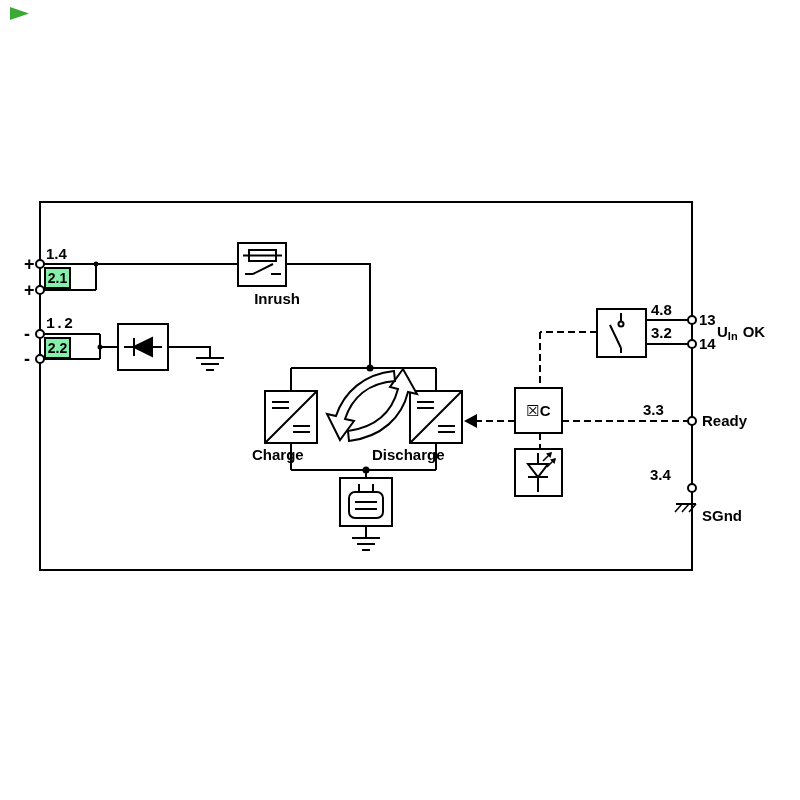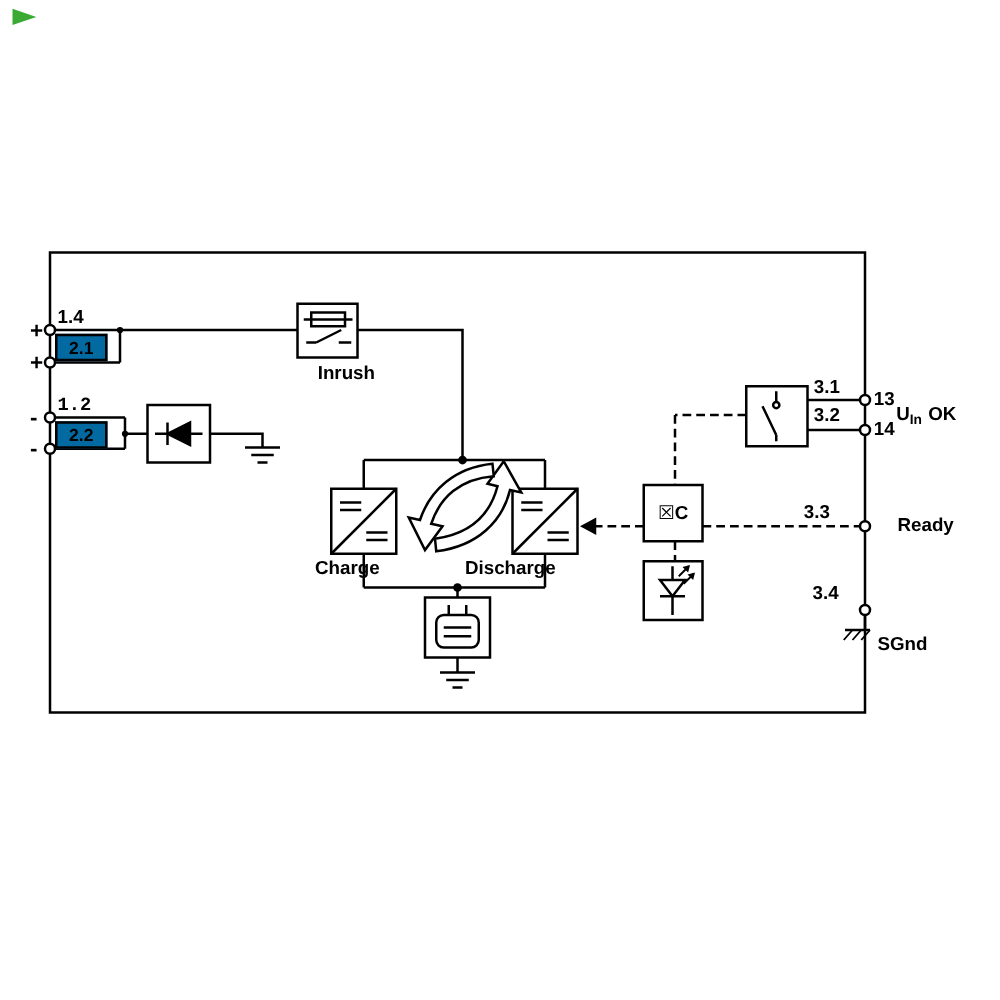--- a/index.html
+++ b/index.html
@@ -2,21 +2,21 @@
 <html><head>
 <meta charset="utf-8">
 <style>
   * { margin:0; padding:0; box-sizing:border-box; }
   html,body { width:800px; height:800px; background:#ffffff; }
   body { font-family:"Liberation Sans","DejaVu Sans",sans-serif; color:#000; }
   .canvas { position:relative; width:800px; height:800px; background:#fff; overflow:hidden; }
   .svg-layer { position:absolute; left:0; top:0; }
   .lbl { position:absolute; font-size:15px; font-weight:700; line-height:1; white-space:nowrap; }
   .sign { position:absolute; font-size:18px; font-weight:700; line-height:1; }
-  .term-box { position:absolute; width:42px; height:22px; border:2px solid #000; background:#0369a1;
+  .term-box { position:absolute; width:27px; height:22px; border:2px solid #000; background:#86efac;
               display:flex; align-items:center; justify-content:center;
               font-size:14px; font-weight:700; }
   .center { text-align:center; }
   .sub { font-size:11px; font-weight:700; vertical-align:-3px; }
   .gap { margin-left:5px; }
 </style>
 </head>
 <body>
 
 <div class="canvas">
@@ -151,28 +151,28 @@
   <div class="sign" style="left:24px; top:325px;">-</div>
   <div class="lbl" style="left:46px; top:317px;font-family:Liberation Mono, monospace;">1.2</div>
   <div class="sign" style="left:24px; top:350px;">-</div>
   <div class="term-box" style="left:44px; top:337px;">2.2</div>
 
   <div class="lbl center" style="left:224px; top:291px; width:76px;text-align:right;">Inrush</div>
   <div class="lbl" style="left:252px; top:447px;">Charge</div>
   <div class="lbl" style="left:372px; top:447px;">Discharge</div>
   <div class="lbl center" style="left:515px; top:403px; width:47px;">☒C</div>
 
-  <div class="lbl" style="left:651px; top:302px;">3.1</div>
+  <div class="lbl" style="left:651px; top:302px;">4.8</div>
   <div class="lbl" style="left:699px; top:312px;">13</div>
   <div class="lbl" style="left:651px; top:325px;">3.2</div>
   <div class="lbl" style="left:699px; top:336px;">14</div>
 
   <div class="lbl" style="left:717px; top:324px;">
     <span>U</span><span class="sub">In</span><span class="gap">OK</span>
   </div>
 
   <div class="lbl" style="left:643px; top:402px;">3.3</div>
-  <div class="lbl" style="left:702px; top:413px;margin-left:16px;">Ready</div>
+  <div class="lbl" style="left:702px; top:413px;">Ready</div>
 
   <div class="lbl" style="left:650px; top:467px;">3.4</div>
   <div class="lbl" style="left:702px; top:508px;">SGnd</div>
 
 </div>
 
 </body></html>

